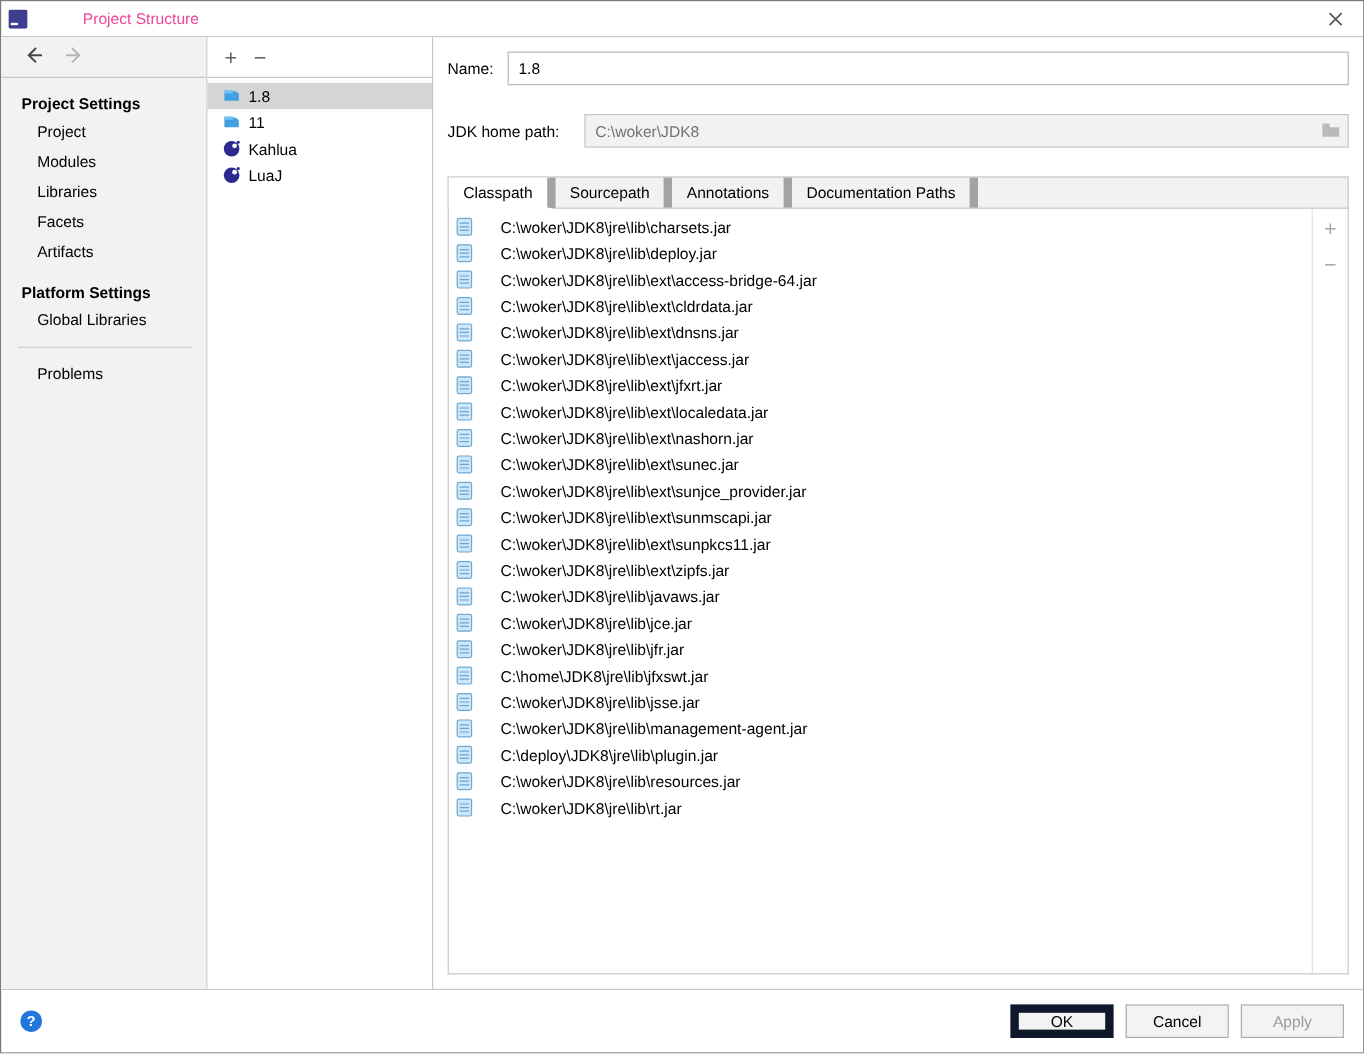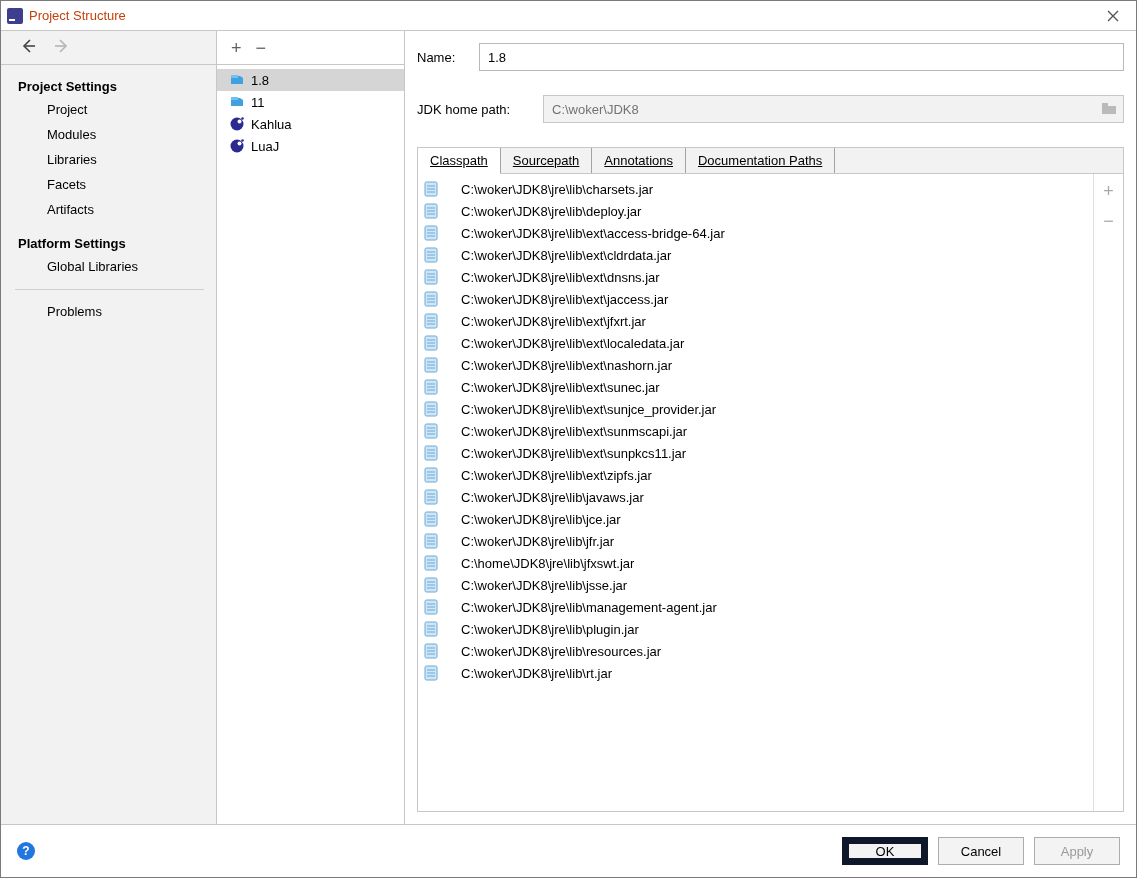--- a/index.html
+++ b/index.html
@@ -2,56 +2,56 @@
 <html><head>
 <meta charset="utf-8">
 <style>
 * { box-sizing: border-box; margin: 0; padding: 0; font-family: "Segoe UI", Arial, sans-serif; font-size: 13px; }
 html, body { width: 1137px; height: 878px; background: #fff; overflow: hidden; }
 
 .window { width: 1137px; height: 878px; border: 1px solid #7a7a7a; display: flex; flex-direction: column; background: #fff; }
 
 .titlebar { height: 30px; display: flex; align-items: center; padding: 0 0 0 6px; border-bottom: 1px solid #c7c7c7; }
 .titlebar .app-icon { width: 16px; height: 16px; margin-right: 6px; }
-.titlebar .title { flex: 1; color: #c2410c; }
+.titlebar .title { flex: 1; color: #ec4899; margin-left: 40px; }
 .titlebar .win-controls { display: flex; height: 100%; }
 .titlebar .win-controls .win-btn { width: 46px; height: 100%; display: flex; align-items: center; justify-content: center; }
 .win-btn svg { width: 14px; height: 14px; }
 
 .body { flex: 1; display: flex; flex-direction: column; min-height: 0; }
 .main-row { flex: 1; display: flex; min-height: 0; border-bottom: 1px solid #c7c7c7; }
 
-.sidebar { width: 216px; background: #f2f2f2; border-right: 1px solid #c7c7c7; display: flex; flex-direction: column; }
+.sidebar { width: 172px; background: #f2f2f2; border-right: 1px solid #c7c7c7; display: flex; flex-direction: column; }
 .sidebar-nav { height: 34px; display: flex; align-items: center; gap: 16px; padding-left: 18px; border-bottom: 1px solid #c7c7c7; }
 .sidebar-nav svg { width: 18px; height: 18px; }
 .sidebar-nav .dis { opacity: 0.35; }
 .sidebar-section-h { font-weight: bold; color: #000; padding: 14px 0 3px 17px; }
-.sidebar-item { padding: 5px 0 5px 46px; color: #000; cursor: pointer; }
+.sidebar-item { padding: 5px 0 5px 30px; color: #000; cursor: pointer; }
 .sidebar-item.selected { background: #3874d0; color: #fff; }
 .sidebar-divider { border: none; border-top: 1px solid #d0d0d0; margin: 10px 12px 0 14px; }
 
 .sdk-list-col { width: 188px; border-right: 1px solid #c7c7c7; background: #fff; display: flex; flex-direction: column; }
 .sdk-list-toolbar { height: 34px; border-bottom: 1px solid #c7c7c7; display: flex; align-items: center; gap: 14px; padding-left: 14px; }
 .sdk-list { padding-top: 4px; }
 .sdk-row { height: 22px; display: flex; align-items: center; padding-left: 12px; gap: 6px; cursor: pointer; }
 .sdk-row.selected { background: #d5d5d5; }
 .sdk-icon { width: 16px; height: 16px; display: flex; align-items: center; justify-content: center; }
 .sdk-label { color: #000; }
 
 .detail-col { flex: 1; display: flex; flex-direction: column; padding: 0; min-width: 0; }
-.form-row { display: flex; align-items: center; padding: 12px 12px 12px 12px; gap: 12px; }
+.form-row { display: flex; align-items: center; padding: 12px 12px 12px 12px; }
 .form-row .lbl { min-width: 50px; color: #000; }
 .form-row.path .lbl { min-width: 114px; }
 .form-row input[type=text] { flex: 1; height: 28px; border: 1px solid #b8b8b8; padding: 0 8px; font-size: 13px; }
 .path-display { flex: 1; height: 28px; border: 1px solid #c7c7c7; background: #f2f2f2; display: flex; align-items: center; padding: 0 6px 0 8px; color: #737373; }
 .path-display .path-text { flex: 1; }
 .path-display .folder-btn { opacity: 0.45; }
 
 .tabs-row { display: flex; margin: 12px 12px 0 12px; border: 1px solid #c7c7c7; background: #f2f2f2; }
-.tab { padding: 5px 12px; color: #000; cursor: pointer; border-right: 1px solid #a3a3a3; text-decoration: underline; }
+.tab { padding: 5px 12px; color: #000; cursor: pointer; border-right: 7px solid #a3a3a3; }
 .tab:last-of-type { border-right: none; }
 .tab.active { background: #fff; border-bottom: 1px solid #fff; margin-bottom: -1px; position: relative; }
 .tabs-spacer { flex: 1; }
 
 .classpath-body { flex: 1; display: flex; margin: 0 12px 12px 12px; border: 1px solid #c7c7c7; border-top: none; min-height: 0; }
 .classpath-list { flex: 1; overflow-y: auto; padding: 4px 0; }
 .cp-row { display: flex; align-items: center; height: 22px; padding-left: 6px; gap: 23px; }
 .cp-row .cp-icon { width: 14px; height: 16px; }
 .cp-row .cp-text { color: #000; }
 .classpath-side { width: 30px; border-left: 1px solid #e0e0e0; display: flex; flex-direction: column; align-items: center; padding-top: 8px; gap: 12px; }
@@ -377,21 +377,21 @@
                   </svg></span>
                 <span class="cp-text">C:\woker\JDK8\jre\lib\management-agent.jar</span>
               </div>
               <div class="cp-row">
                 <span class="cp-icon"><svg width="14" height="16" viewBox="0 0 14 16">
                     <rect x="1" y="1" width="12" height="14" rx="1.5" fill="#cfe6f7" stroke="#6aa8d6"></rect>
                     <line x1="3" y1="5" x2="11" y2="5" stroke="#6aa8d6"></line>
                     <line x1="3" y1="8" x2="11" y2="8" stroke="#6aa8d6"></line>
                     <line x1="3" y1="11" x2="11" y2="11" stroke="#6aa8d6"></line>
                   </svg></span>
-                <span class="cp-text">C:\woker\JDK8\jre\lib\plugin.jar</span>
+                <span class="cp-text">C:\deploy\JDK8\jre\lib\plugin.jar</span>
               </div>
               <div class="cp-row">
                 <span class="cp-icon"><svg width="14" height="16" viewBox="0 0 14 16">
                     <rect x="1" y="1" width="12" height="14" rx="1.5" fill="#cfe6f7" stroke="#6aa8d6"></rect>
                     <line x1="3" y1="5" x2="11" y2="5" stroke="#6aa8d6"></line>
                     <line x1="3" y1="8" x2="11" y2="8" stroke="#6aa8d6"></line>
                     <line x1="3" y1="11" x2="11" y2="11" stroke="#6aa8d6"></line>
                   </svg></span>
                 <span class="cp-text">C:\woker\JDK8\jre\lib\resources.jar</span>
               </div>

